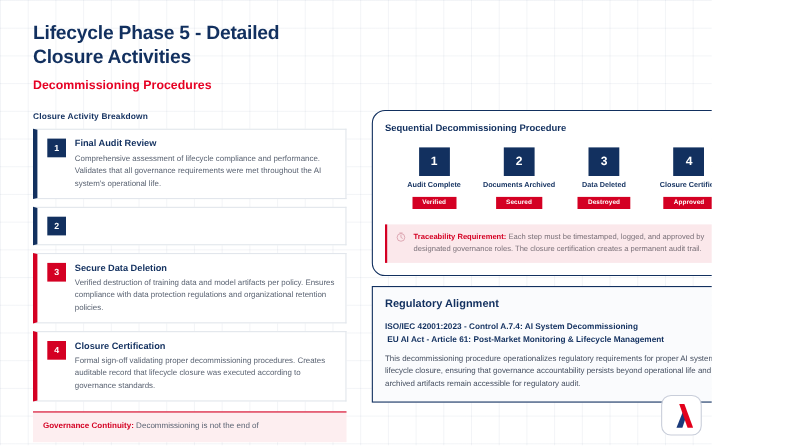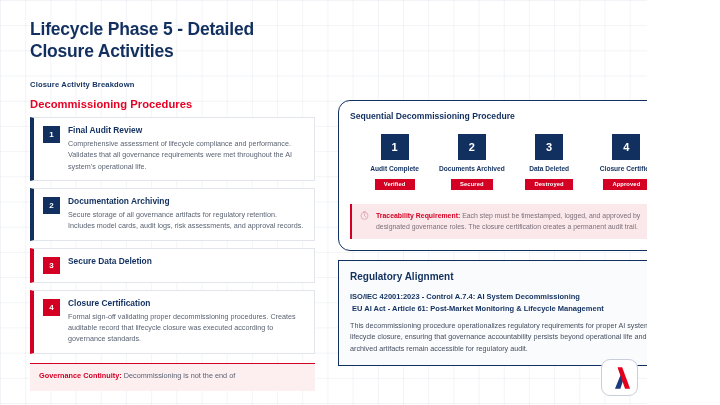--- a/index.html
+++ b/index.html
@@ -220,43 +220,40 @@
   }
 </style>
 </head>
 <body>
 
 <div id="page">
 
   <div id="left-col">
 
     <div id="page-title">Lifecycle Phase 5 - Detailed Closure Activities</div>
+    <div id="page-subtitle">Decommissioning Procedures</div>
     <div id="breakdown-label">Closure Activity Breakdown</div>
-    <div id="page-subtitle">Decommissioning Procedures</div>
 
     <div class="activity-card">
       <div class="card-num">1</div>
       <div class="card-body">
         <div class="card-title">Final Audit Review</div>
         <div class="card-desc">Comprehensive assessment of lifecycle compliance and performance. Validates that all governance requirements were met throughout the AI system's operational life.</div>
       </div>
     </div>
 
     <div class="activity-card">
       <div class="card-num">2</div>
-      <div class="card-body">
-        <div class="card-title">Documentation Archiving</div>
-        <div class="card-desc">Secure storage of all governance artifacts for regulatory retention. Includes model cards, audit logs, risk assessments, and approval records.</div>
-      </div>
     </div>
 
     <div class="activity-card accent-red">
       <div class="card-num">3</div>
       <div class="card-body">
         <div class="card-title">Secure Data Deletion</div>
+        <div class="card-desc">Verified destruction of training data and model artifacts per policy. Ensures compliance with data protection regulations and organizational retention policies.</div>
       </div>
     </div>
 
     <div class="activity-card accent-red">
       <div class="card-num">4</div>
       <div class="card-body">
         <div class="card-title">Closure Certification</div>
         <div class="card-desc">Formal sign-off validating proper decommissioning procedures. Creates auditable record that lifecycle closure was executed according to governance standards.</div>
       </div>
     </div>

